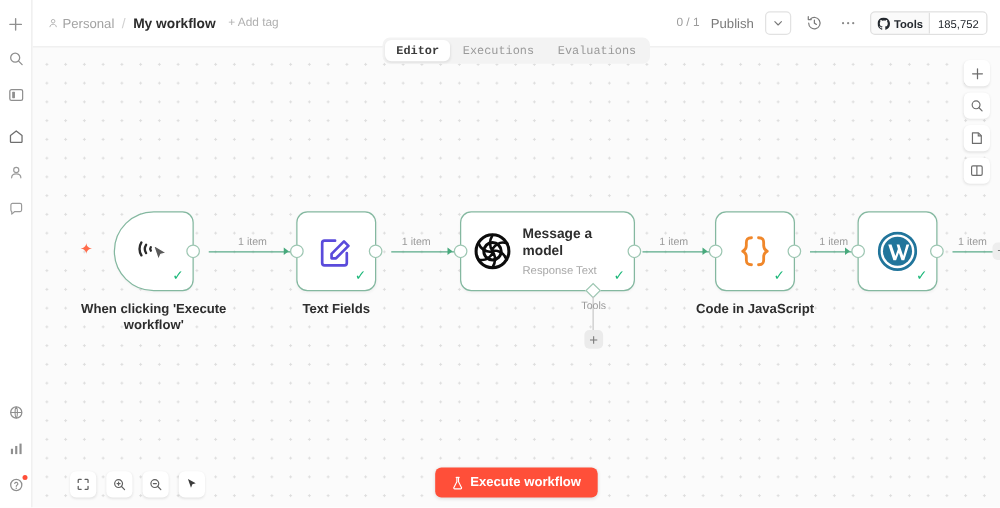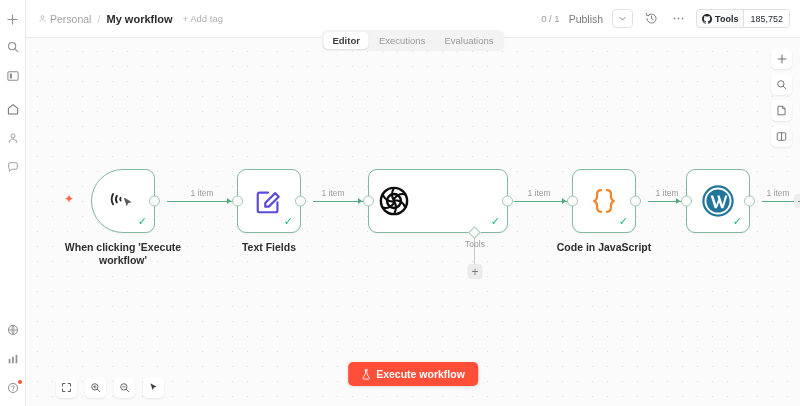--- a/index.html
+++ b/index.html
@@ -66,21 +66,21 @@
     display: flex; align-items: center; height: 19px;
     border: 1px solid #e0e0e0; border-radius: 4px; overflow: hidden; background: #fafafa;
   }
   .gh-left { display: flex; align-items: center; gap: 3px; padding: 0 5px 0 5px; height: 100%; font-size: 9px; font-weight: bold; color: #24292f; }
   .gh-count { padding: 0 6px; height: 100%; display: flex; align-items: center; font-size: 9px; color: #24292f; border-left: 1px solid #e0e0e0; background: #fff; text-align: center; }
 
   
   .tabs {
     position: absolute; top: 30px; left: 50%; transform: translateX(-50%);
     background: #f3f3f3; border-radius: 6px; padding: 2px;
-    display: flex; gap: 1px; z-index: 7;
+    display: flex; gap: 1px; z-index: 7; font-family: Liberation Mono, monospace;
   }
   .tab { font-size: 9.5px; color: #9a9a9a; padding: 3px 9px; border-radius: 5px; white-space: nowrap; }
   .tab.active { background: #fff; color: #3c3c3c; font-weight: bold; box-shadow: 0 1px 2px rgba(0,0,0,.07); }
 
   
   .canvas {
     position: absolute; top: 38px; left: 0; right: 0; bottom: 0;
     background-color: #fbfbfb;
     background-image: radial-gradient(#dedede 0.9px, transparent 0.9px);
     background-size: 15px 15px;
@@ -94,21 +94,21 @@
     width: 21px; height: 21px; background: #fff; border-radius: 5px;
     box-shadow: 0 1px 2px rgba(0,0,0,.09);
     display: flex; align-items: center; justify-content: center; color: #6d6d6d;
   }
 
   
   .bottom-tools { position: absolute; left: 30px; bottom: 8px; display: flex; gap: 8px; z-index: 4; }
 
   
   .execute {
-    position: absolute; left: 50%; transform: translateX(-50%); bottom: 20px;
+    position: absolute; left: 50%; transform: translateX(-50%); bottom: 8px;
     background: #ff4f39; color: #fff; border-radius: 5px;
     font-size: 10.5px; font-weight: bold;
     padding: 6px 13px; display: flex; align-items: center; gap: 5px;
     box-shadow: 0 1px 3px rgba(0,0,0,.12);
     z-index: 4; white-space: nowrap;
   }
 
   
   .node-wrap { position: absolute; }
   .node {
@@ -399,20 +399,24 @@
 
       <div class="node-wrap" style="left:342px; top:131px;">
         <div class="node wide">
           <span style="display:flex;flex:0 0 auto;">
             <svg width="30" height="30" viewBox="0 0 32 32">
               <circle cx="16" cy="16" r="14" fill="none" stroke="#0c0c0c" stroke-width="2.6"></circle>
               <circle cx="16" cy="16" r="7.4" fill="none" stroke="#0c0c0c" stroke-width="2.6"></circle>
               <path d="M16 2.2c-3 5-3 9 0 13.8M28 9c-5 -1.5-8.6.2-11.9 4.8M28 23c-2-5.4-5.3-7.5-11-7.7M16 29.8c3-5 3-9.2 0-13.8M4 23c5 1.5 8.6-.2 11.9-4.8M4 9c2 5.4 5.3 7.5 11 7.7" fill="none" stroke="#0c0c0c" stroke-width="2.2" stroke-linecap="round"></path>
             </svg>
           </span>
+          <span>
+            <span class="ai-title" style="display:block;max-width:72px;">Message a model</span>
+            <span class="ai-sub" style="display:block;">Response Text</span>
+          </span>
           <span class="in-arrow"></span>
           <span class="port in"></span>
           <span class="node-check">✓</span>
           <span class="port out"></span>
         </div>
       </div>
 
       <div class="tools-diamond" style="left:444px; top:190px;"></div>
       <div class="tools-line" style="left:448.2px; top:199px; height:27px;"></div>
       <div class="tools-label" style="left:449px; top:201px;">Tools</div>

